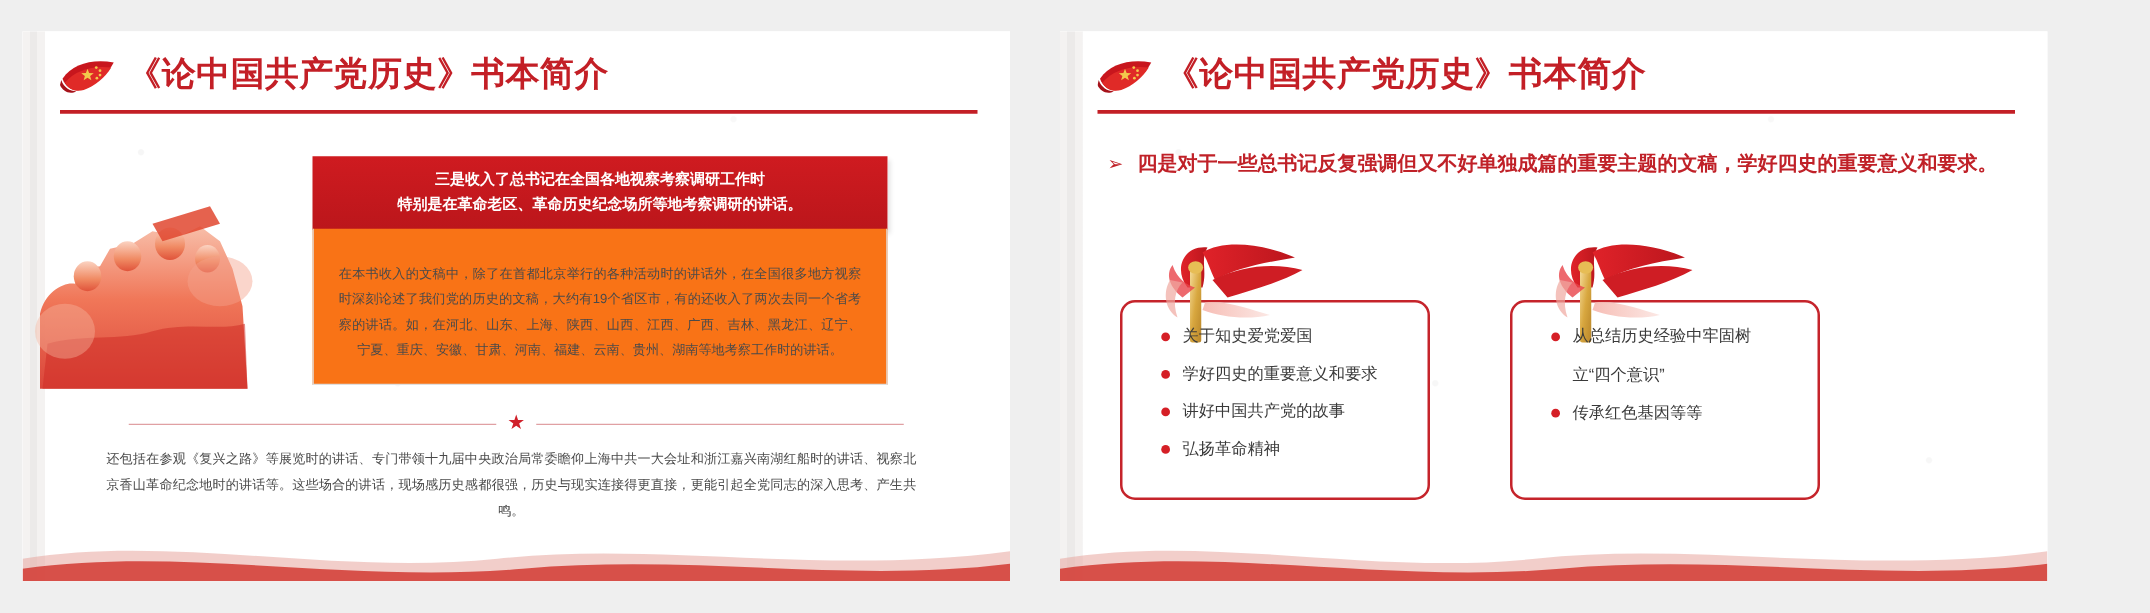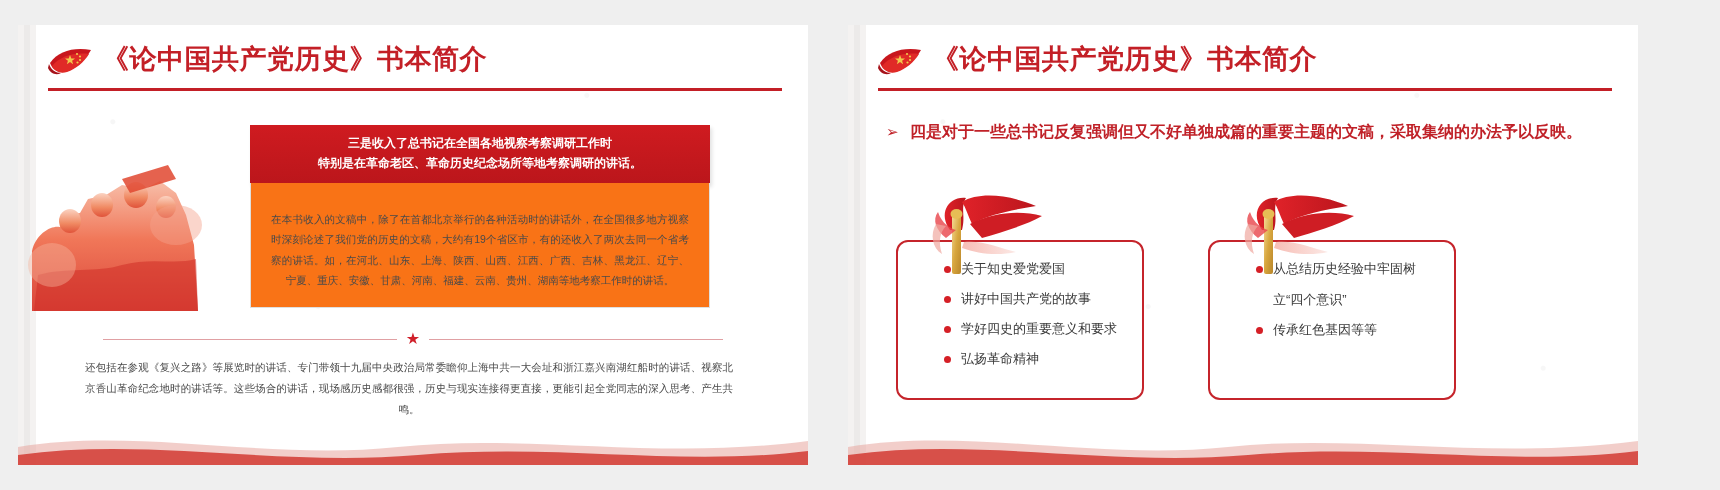--- a/index.html
+++ b/index.html
@@ -100,21 +100,20 @@
     position:absolute;left:38px;right:34px;top:92px;
     color:#c02128;font-size:16px;font-weight:bold;line-height:1.85;
   }
   .lead .arrow{position:absolute;left:0;top:1px;font-size:15px;}
   .lead .leadtxt{display:block;padding-left:24px;}
   .cardwrap{position:absolute;left:48px;top:215px;display:flex;gap:64px;}
   .card{
     position:relative;width:248px;height:160px;
     border:2px solid #c5242b;border-radius:12px;
     box-sizing:border-box;
-    padding-left:15px;
   }
   .card ul{
     list-style:none;margin:0;padding:18px 0 0 48px;
   }
   .card li{
     position:relative;
     font-size:13px;color:#3a3a3a;line-height:1.45;
     margin-bottom:11px;white-space:nowrap;
   }
   .card li .dot{
@@ -212,21 +211,21 @@
         <circle cx="32" cy="15" r="1.1" fill="#f2c94c"></circle>
         <circle cx="29.5" cy="17.5" r="1.1" fill="#f2c94c"></circle>
         <path d="M1 19 C3 25, 8 28, 13 28 C8 31, 2 28, 0 23 Z" fill="#a6121a"></path>
       </svg>
       <div class="title">《论中国共产党历史》书本简介</div>
       <div class="hdr-rule"></div>
     </div>
 
     <div class="lead">
       <span class="arrow">➢</span>
-      <span class="leadtxt">四是对于一些总书记反复强调但又不好单独成篇的重要主题的文稿，采取集纳的办法予以反映。</span>
+      <span class="leadtxt">四是对于一些总书记反复强调但又不好单独成篇的重要主题的文稿，学好四史的重要意义和要求。</span>
     </div>
 
     <div class="cardwrap">
 
       <div class="card">
         <svg class="flagart" viewBox="0 0 150 104">
           <defs>
             <linearGradient id="gold1" x1="0" y1="0" x2="1" y2="1">
               <stop offset="0%" stop-color="#f6dc9a"></stop>
               <stop offset="50%" stop-color="#d8a73f"></stop>
@@ -245,22 +244,22 @@
           <path d="M46 12 C62 2, 92 4, 120 16 C96 20, 74 24, 56 34 C52 26, 50 18, 46 12 Z" fill="url(#rf1)"></path>
           <path d="M54 34 C78 22, 104 20, 126 26 C108 36, 86 42, 66 48 Z" fill="#cf1d24"></path>
           <rect x="36" y="24" width="9" height="60" rx="2" fill="url(#gold1)"></rect>
           <ellipse cx="40.5" cy="24" rx="6" ry="5" fill="#e7bd55"></ellipse>
           <path d="M30 48 C20 40, 16 30, 22 22 C26 34, 34 38, 40 40 Z" fill="#e8444a" opacity=".8"></path>
           <path d="M48 52 C66 50, 84 58, 100 62 C82 66, 62 64, 46 58 Z" fill="url(#rib1)" opacity=".9"></path>
           <path d="M20 34 C14 44, 16 58, 26 64 C22 52, 24 42, 30 36 Z" fill="#f0a8a0" opacity=".7"></path>
         </svg>
         <ul>
           <li><span class="dot"></span><span>关于知史爱党爱国</span></li>
+          <li><span class="dot"></span><span>学好四史的重要意义和要求</span></li>
           <li><span class="dot"></span><span>讲好中国共产党的故事</span></li>
-          <li><span class="dot"></span><span>学好四史的重要意义和要求</span></li>
           <li><span class="dot"></span><span>弘扬革命精神</span></li>
         </ul>
       </div>
 
       <div class="card">
         <svg class="flagart" viewBox="0 0 150 104">
           <defs>
             <linearGradient id="gold2" x1="0" y1="0" x2="1" y2="1">
               <stop offset="0%" stop-color="#f6dc9a"></stop>
               <stop offset="50%" stop-color="#d8a73f"></stop>

